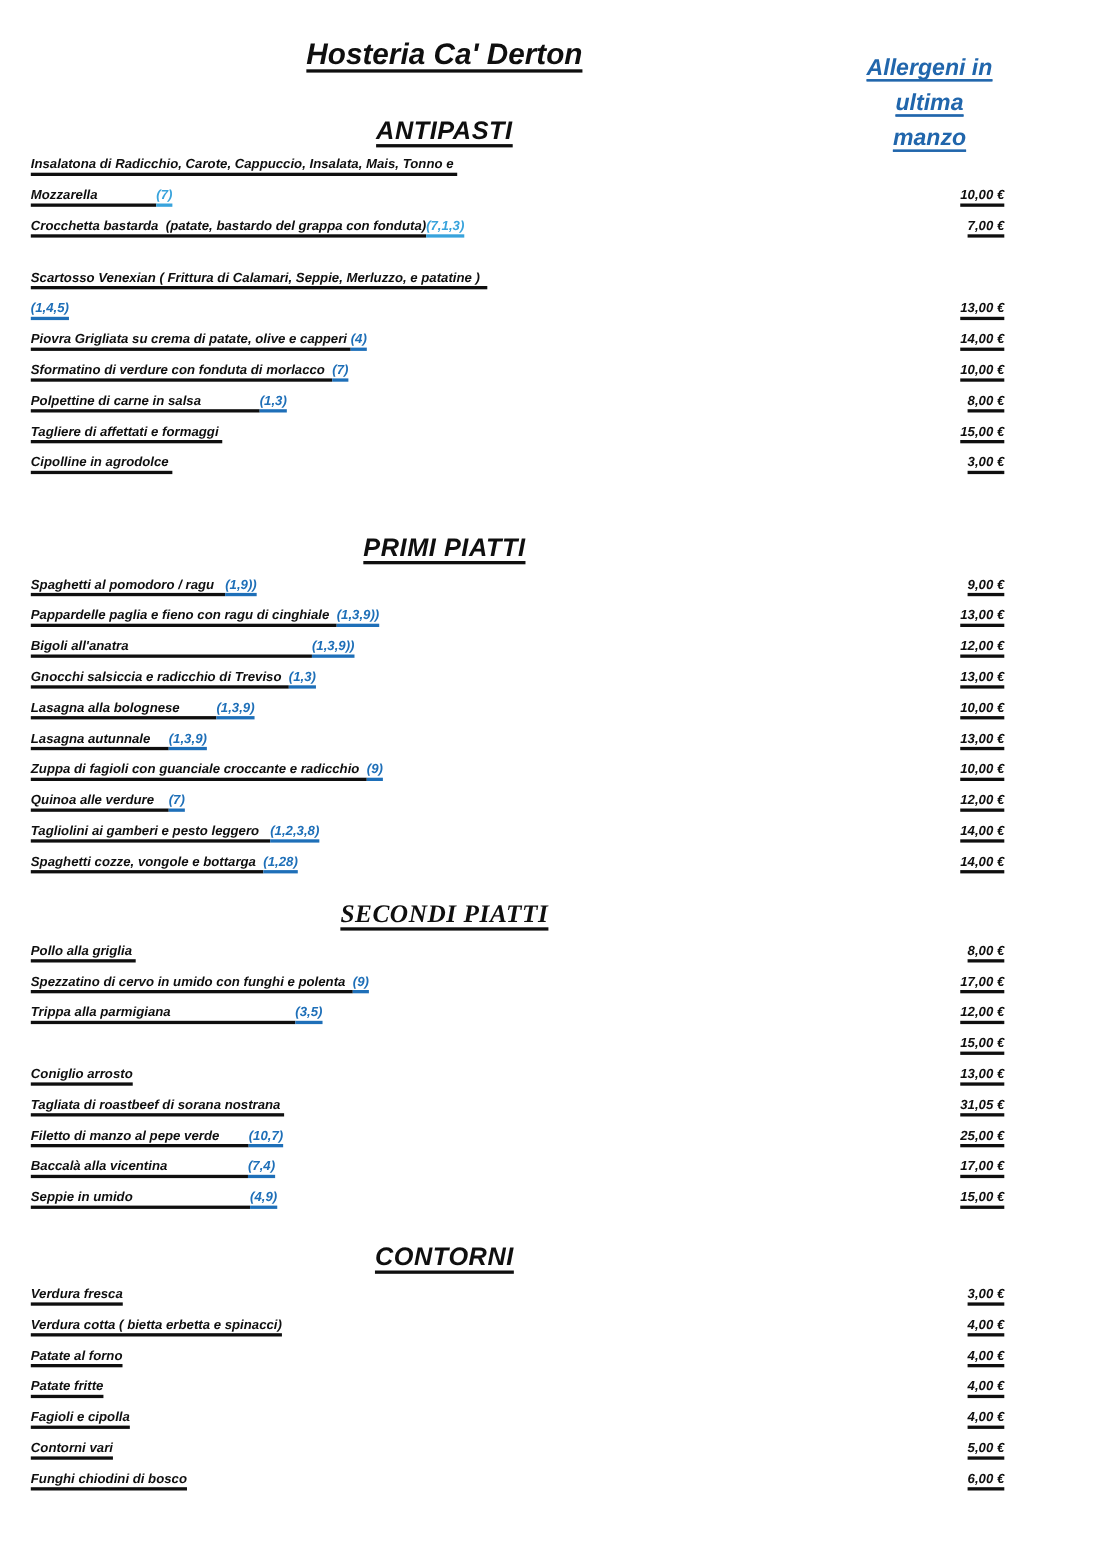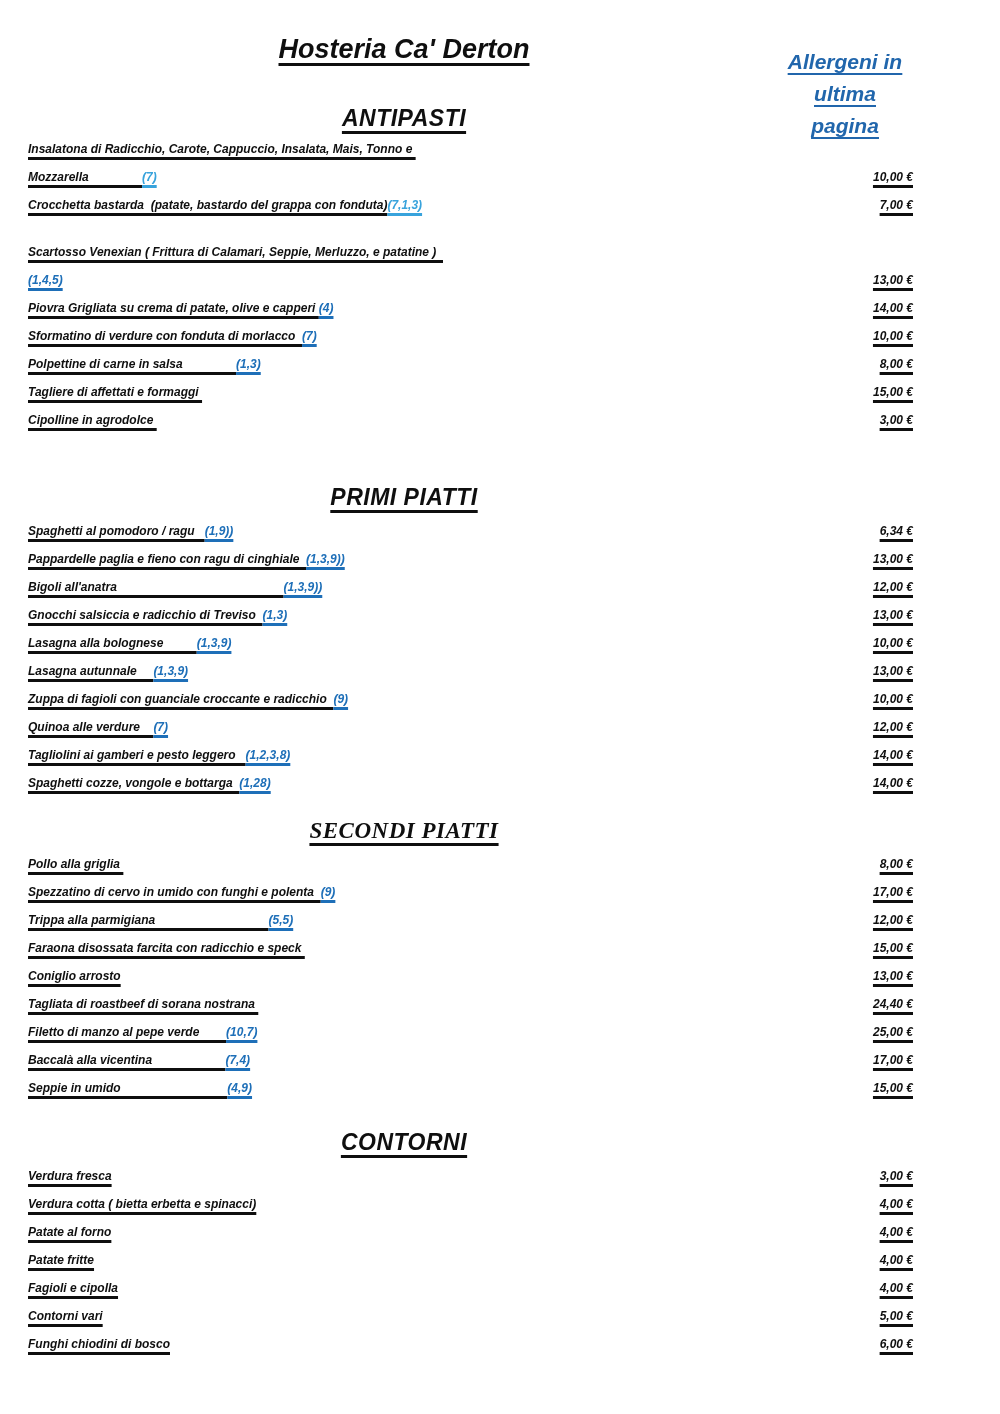--- a/index.html
+++ b/index.html
@@ -60,21 +60,21 @@
 
 <div class="page">
 
   <div class="center-zone">
     <h1 class="title">Hosteria Ca' Derton</h1>
   </div>
 
   <a class="note-link">
     <span class="nl"><span>Allergeni in</span></span>
     <span class="nl"><span>ultima</span></span>
-    <span class="nl"><span>pagina</span></span>
+    <span class="nl"><span>manzo</span></span>
   </a>
 
   <main id="menu">
       <section class="menu-section sec-antipasti">
         <div class="center-zone"><h2>ANTIPASTI</h2></div>
         <div class="row">
           <span class="item-name">Insalatona di Radicchio, Carote, Cappuccio, Insalata, Mais, Tonno e&nbsp;</span>
         </div>
         <div class="row">
           <span class="item-name">Mozzarella&nbsp;&nbsp;&nbsp;&nbsp;&nbsp;&nbsp;&nbsp;&nbsp;&nbsp;&nbsp;&nbsp;&nbsp;&nbsp;&nbsp;&nbsp;&nbsp;</span>
@@ -115,21 +115,21 @@
         <div class="row">
           <span class="item-name">Cipolline in agrodolce&nbsp;</span>
           <span class="price">3,00 €</span>
         </div>
       </section>
       <section class="menu-section sec-primi">
         <div class="center-zone"><h2>PRIMI PIATTI</h2></div>
         <div class="row">
           <span class="item-name">Spaghetti al pomodoro / ragu&nbsp;&nbsp;&nbsp;</span>
           <span class="allergen">(1,9))</span>
-          <span class="price">6,34 €</span>
+          <span class="price">9,00 €</span>
         </div>
         <div class="row">
           <span class="item-name">Pappardelle paglia e fieno con ragu di cinghiale&nbsp;&nbsp;</span>
           <span class="allergen">(1,3,9))</span>
           <span class="price">13,00 €</span>
         </div>
         <div class="row">
           <span class="item-name">Bigoli all'anatra&nbsp;&nbsp;&nbsp;&nbsp;&nbsp;&nbsp;&nbsp;&nbsp;&nbsp;&nbsp;&nbsp;&nbsp;&nbsp;&nbsp;&nbsp;&nbsp;&nbsp;&nbsp;&nbsp;&nbsp;&nbsp;&nbsp;&nbsp;&nbsp;&nbsp;&nbsp;&nbsp;&nbsp;&nbsp;&nbsp;&nbsp;&nbsp;&nbsp;&nbsp;&nbsp;&nbsp;&nbsp;&nbsp;&nbsp;&nbsp;&nbsp;&nbsp;&nbsp;&nbsp;&nbsp;&nbsp;&nbsp;&nbsp;&nbsp;&nbsp;</span>
           <span class="allergen">(1,3,9))</span>
           <span class="price">12,00 €</span>
@@ -176,34 +176,33 @@
           <span class="item-name">Pollo alla griglia&nbsp;</span>
           <span class="price">8,00 €</span>
         </div>
         <div class="row">
           <span class="item-name">Spezzatino di cervo in umido con funghi e polenta&nbsp;&nbsp;</span>
           <span class="allergen">(9)</span>
           <span class="price">17,00 €</span>
         </div>
         <div class="row">
           <span class="item-name">Trippa alla parmigiana&nbsp;&nbsp;&nbsp;&nbsp;&nbsp;&nbsp;&nbsp;&nbsp;&nbsp;&nbsp;&nbsp;&nbsp;&nbsp;&nbsp;&nbsp;&nbsp;&nbsp;&nbsp;&nbsp;&nbsp;&nbsp;&nbsp;&nbsp;&nbsp;&nbsp;&nbsp;&nbsp;&nbsp;&nbsp;&nbsp;&nbsp;&nbsp;&nbsp;&nbsp;</span>
-          <span class="allergen">(5,5)</span>
+          <span class="allergen">(3,5)</span>
           <span class="price">12,00 €</span>
         </div>
         <div class="row">
-          <span class="item-name">Faraona disossata farcita con radicchio e speck&nbsp;</span>
           <span class="price">15,00 €</span>
         </div>
         <div class="row">
           <span class="item-name">Coniglio arrosto</span>
           <span class="price">13,00 €</span>
         </div>
         <div class="row">
           <span class="item-name">Tagliata di roastbeef di sorana nostrana&nbsp;</span>
-          <span class="price">24,40 €</span>
+          <span class="price">31,05 €</span>
         </div>
         <div class="row">
           <span class="item-name">Filetto di manzo al pepe verde&nbsp;&nbsp;&nbsp;&nbsp;&nbsp;&nbsp;&nbsp;&nbsp;</span>
           <span class="allergen">(10,7)</span>
           <span class="price">25,00 €</span>
         </div>
         <div class="row">
           <span class="item-name">Baccalà alla vicentina&nbsp;&nbsp;&nbsp;&nbsp;&nbsp;&nbsp;&nbsp;&nbsp;&nbsp;&nbsp;&nbsp;&nbsp;&nbsp;&nbsp;&nbsp;&nbsp;&nbsp;&nbsp;&nbsp;&nbsp;&nbsp;&nbsp;</span>
           <span class="allergen">(7,4)</span>
           <span class="price">17,00 €</span>

